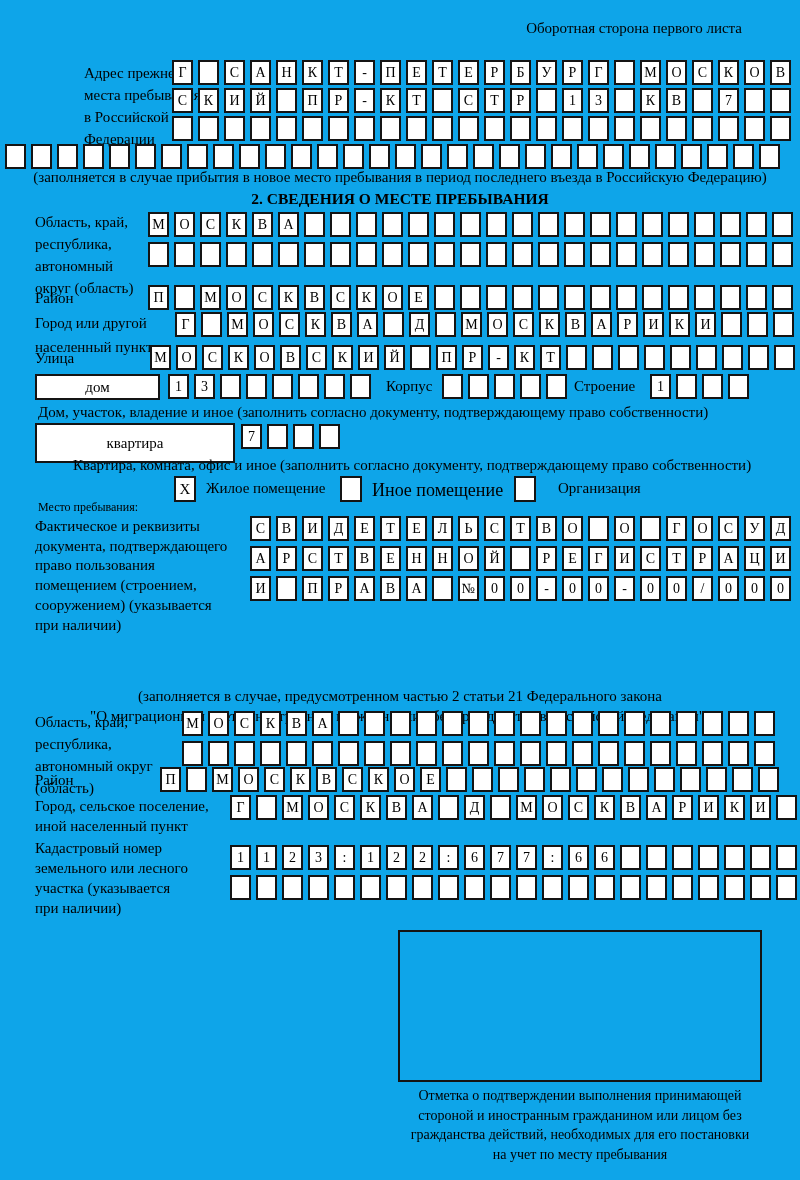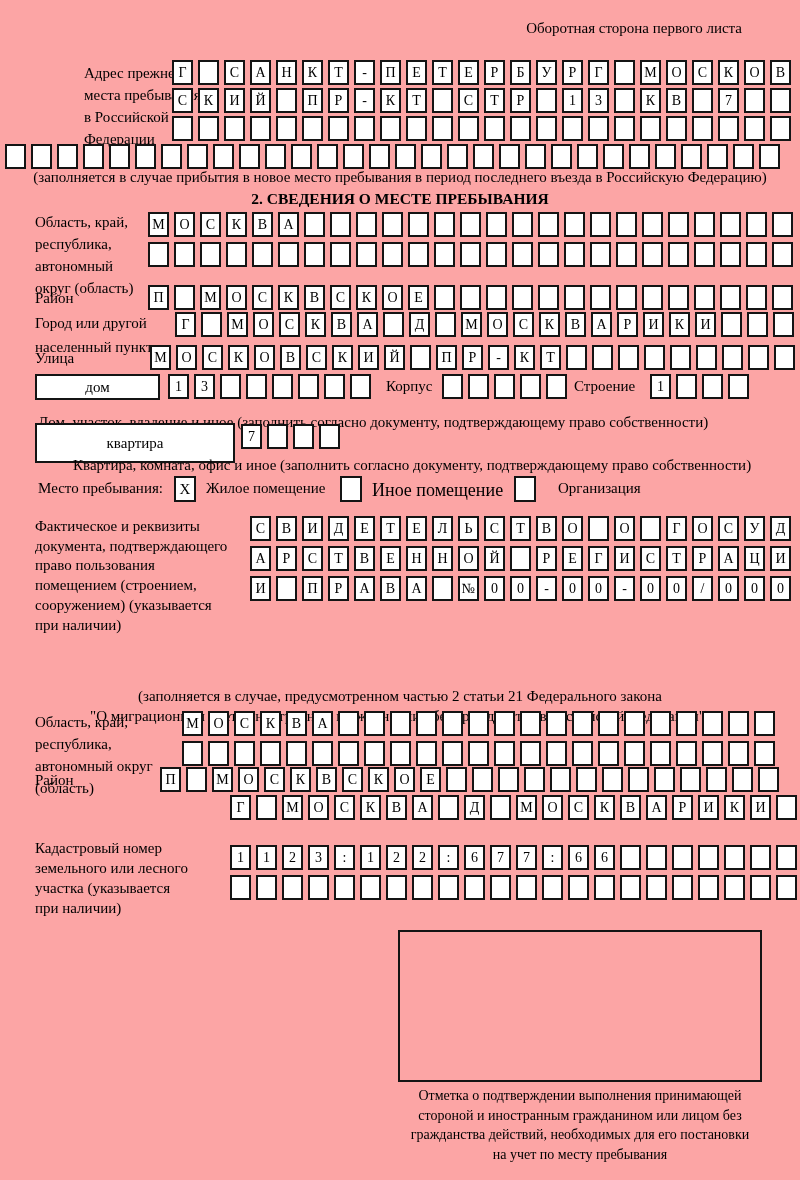--- a/index.html
+++ b/index.html
@@ -1,17 +1,17 @@
 <!DOCTYPE html>
 <html><head>
 <meta charset="utf-8">
 <style>
   html,body{margin:0;padding:0;background:#fff;}
   body{width:800px;height:1180px;font-family:"Liberation Serif","DejaVu Serif",serif;color:#000;}
-  .page{position:relative;width:800px;height:1180px;background:#fca5a5;overflow:hidden;}
+  .page{position:relative;width:800px;height:1180px;background:#0ea5e9;overflow:hidden;}
   .abs{position:absolute;}
   .lbl{font-size:15px;line-height:22px;white-space:pre-line;}
   .small{font-size:15px;}
   .center{left:0;width:800px;text-align:center;}
   .bold{font-weight:bold;}
   .cellrow{position:absolute;display:flex;gap:5px;}
   .cell{box-sizing:border-box;width:21px;height:25px;border:2px solid #141414;background:#fff;
         display:flex;align-items:center;justify-content:center;font-size:14px;line-height:1;}
   .box{box-sizing:border-box;border:2px solid #141414;display:flex;align-items:center;justify-content:center;
        font-size:15px;background:#fff;}
@@ -308,32 +308,32 @@
       <span class="cell"></span>
       <span class="cell"></span>
     </div>
   <div class="abs" style="left:574px;top:378px;font-size:15px;">Строение</div>
   <div class="cellrow" style="left:650px;top:374px;">
       <span class="cell">1</span>
       <span class="cell"></span>
       <span class="cell"></span>
       <span class="cell"></span>
     </div>
-  <div class="abs small" style="left:38px;top:404px;margin-top:10px;">Дом, участок, владение и иное (заполнить согласно документу, подтверждающему право собственности)</div>
+  <div class="abs small" style="left:38px;top:404px;">Дом, участок, владение и иное (заполнить согласно документу, подтверждающему право собственности)</div>
 
   <div class="abs box" style="left:35px;top:423px;width:200px;height:40px;">квартира</div>
   <div class="cellrow" style="left:241px;top:424px;">
       <span class="cell">7</span>
       <span class="cell"></span>
       <span class="cell"></span>
       <span class="cell"></span>
     </div>
   <div class="abs small" style="left:38px;top:457px;margin-left:35px;">Квартира, комната, офис и иное (заполнить согласно документу, подтверждающему право собственности)</div>
 
-  <div class="abs" style="left:38px;top:480px;font-size:15px;">Место пребывания:</div>
+  <div class="abs" style="left:38px;top:500px;font-size:12px;">Место пребывания:</div>
   <div class="abs chk" style="left:174px;top:476px;">X</div>
   <div class="abs" style="left:206px;top:480px;font-size:15px;">Жилое помещение</div>
   <div class="abs chk" style="left:340px;top:476px;"></div>
   <div class="abs" style="left:372px;top:480px;font-size:18px;">Иное помещение</div>
   <div class="abs chk" style="left:514px;top:476px;"></div>
   <div class="abs" style="left:558px;top:480px;font-size:15px;">Организация</div>
 
   <div class="abs lbl" style="left:35px;top:517px;line-height:19.7px;">Фактическое и реквизиты
 документа, подтверждающего
 право пользования
@@ -489,20 +489,22 @@
       <span class="cell"></span>
       <span class="cell"></span>
       <span class="cell"></span>
       <span class="cell"></span>
       <span class="cell"></span>
       <span class="cell"></span>
       <span class="cell"></span>
       <span class="cell"></span>
     </div>
 
+  <div class="abs lbl" style="left:35px;top:796px;line-height:20px;">Город, сельское поселение,
+иной населенный пункт</div>
   <div class="cellrow" style="left:230px;top:795px;">
       <span class="cell">Г</span>
       <span class="cell"></span>
       <span class="cell">М</span>
       <span class="cell">О</span>
       <span class="cell">С</span>
       <span class="cell">К</span>
       <span class="cell">В</span>
       <span class="cell">А</span>
       <span class="cell"></span>

